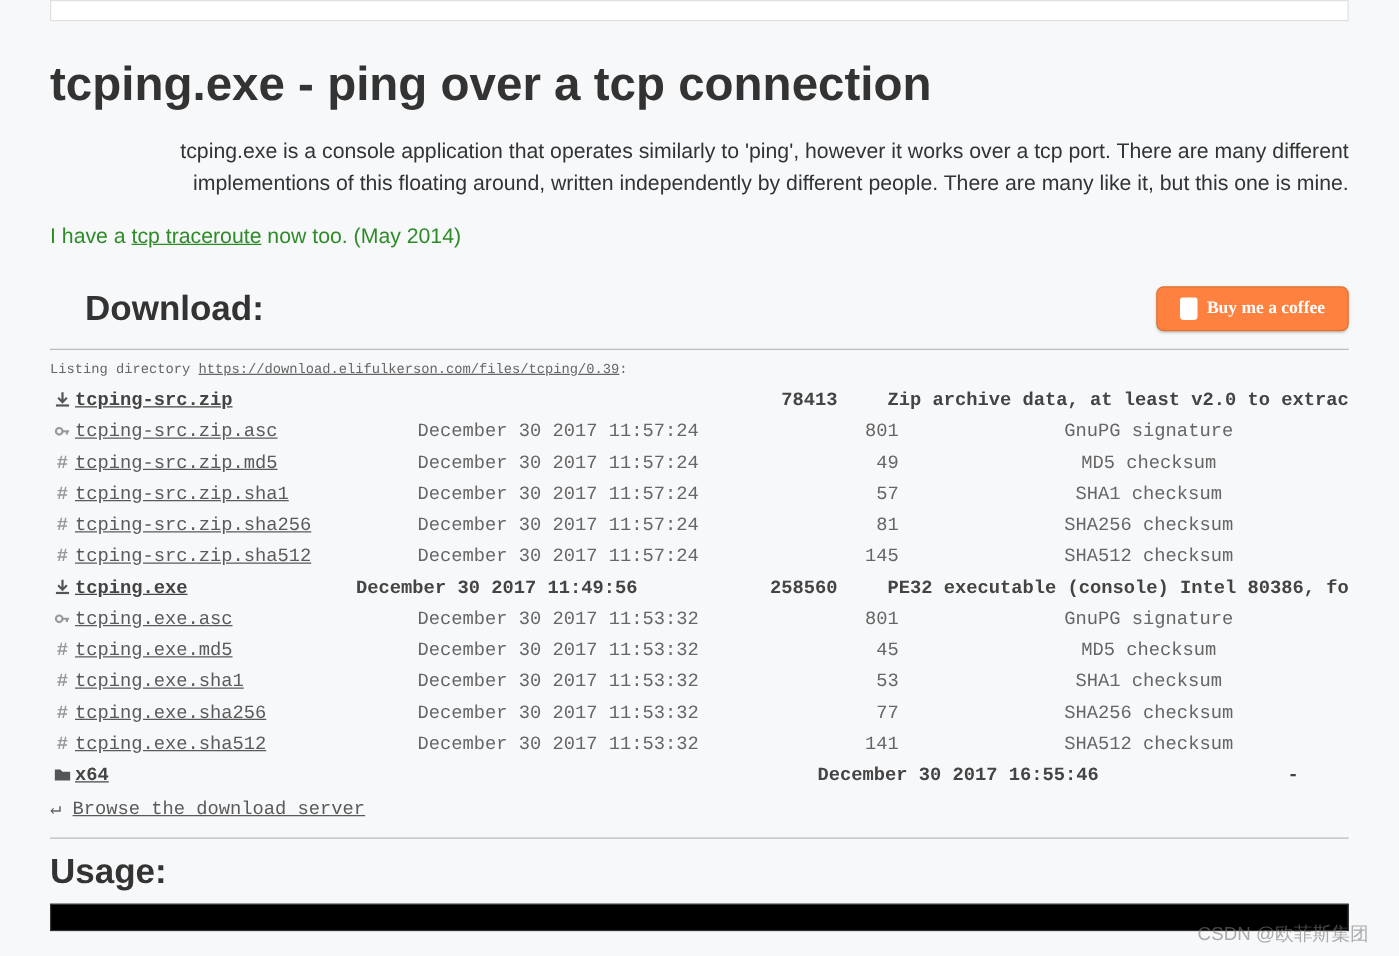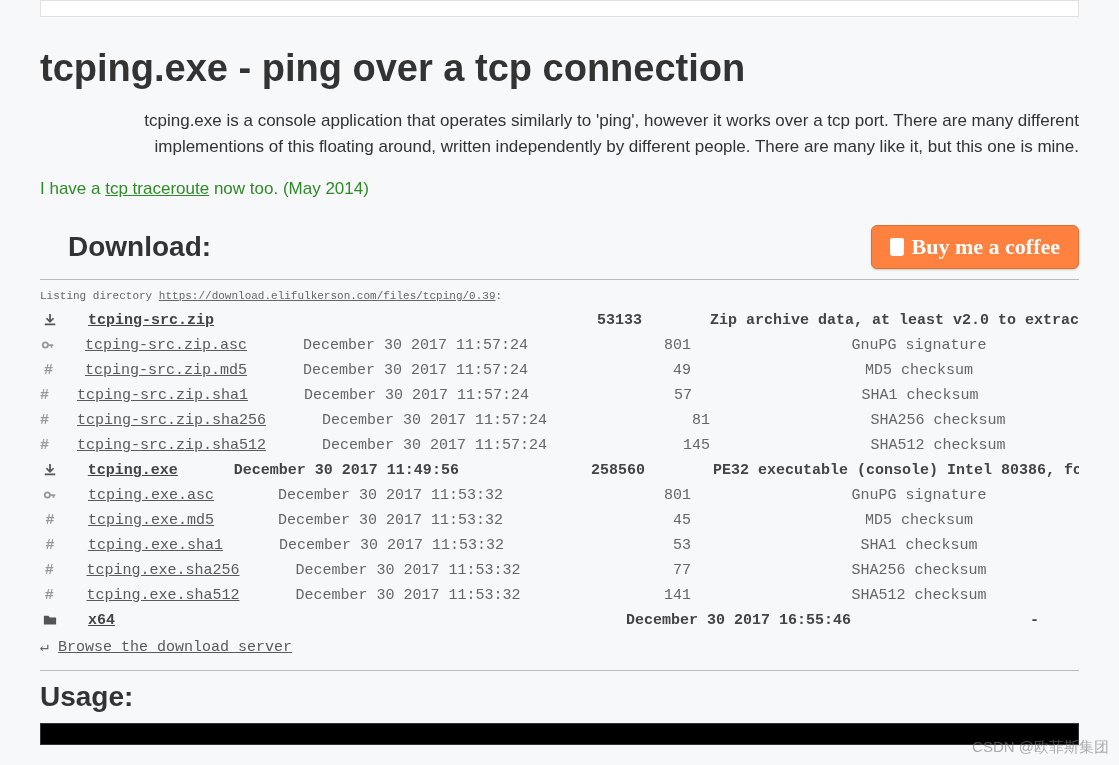--- a/index.html
+++ b/index.html
@@ -53,21 +53,21 @@
     margin: 10px 0 10px 0;
     color: #333;
   }
   .coffee {
     background: #ff813f;
     color: #fff;
     border: 1px solid #e0702f;
     border-radius: 6px;
     padding: 8px 18px;
     font-family: "Comic Sans MS", cursive;
-    font-size: 22px;
+    font-size: 14px;
     font-weight: bold;
     display: inline-flex;
     align-items: center;
     gap: 8px;
     box-shadow: 0 1px 2px rgba(0,0,0,0.2);
     cursor: pointer;
   }
   .coffee .cup {
     display: inline-block;
     width: 14px;
@@ -89,21 +89,20 @@
   }
   pre.listing a { color: #666; text-decoration: underline; }
   .row {
     display: flex;
     align-items: center;
     font-family: "Courier New", monospace;
     font-size: 15px;
     color: #666;
     padding: 4px 0;
     white-space: nowrap;
-    gap: 28px;
   }
   .row .ic {
     width: 20px;
     display: inline-flex;
     justify-content: center;
     color: #999;
   }
   .row .fname {
     color: #5a5a5a;
     text-decoration: underline;
@@ -123,21 +122,21 @@
   }
   .browse a { color: #5a5a5a; text-decoration: underline; }
   .usage-box {
     border: 1px solid #333;
     background: #000;
     height: 20px;
     margin-top: 10px;
   }
   .watermark {
     position: fixed;
-    right: 10px;
+    right: 24px;
     bottom: 8px;
     color: rgba(120,120,120,0.6);
     font-size: 15px;
     font-family: sans-serif;
     pointer-events: none;
   }
   svg.ic-svg { width: 14px; height: 14px; }
 </style>
 </head>
 <body>
@@ -168,21 +167,21 @@
   <div id="file-rows">
       <div class="row bold">
         <span class="ic">
           <svg class="ic-svg" viewBox="0 0 16 16" fill="#888">
             <path d="M8 1v8M4 6l4 4 4-4" stroke="#555" stroke-width="2" fill="none"></path>
             <rect x="2" y="12" width="12" height="2" fill="#555"></rect>
           </svg>
         </span>
         <a href="#" class="fname bold">tcping-src.zip</a>
         <span class="pad"></span>
-        <span class="size">53133</span>
+        <span class="size">78413</span>
         <span class="desc">Zip archive data, at least v2.0 to extrac</span>
       </div>
       <div class="row">
         <span class="ic">
           <svg class="ic-svg" viewBox="0 0 16 16" fill="#999">
             <circle cx="5" cy="8" r="3" fill="none" stroke="#999" stroke-width="2"></circle>
             <path d="M8 8h6M12 8v3" stroke="#999" stroke-width="2"></path>
           </svg>
         </span>
         <a href="#" class="fname">tcping-src.zip.asc</a>

